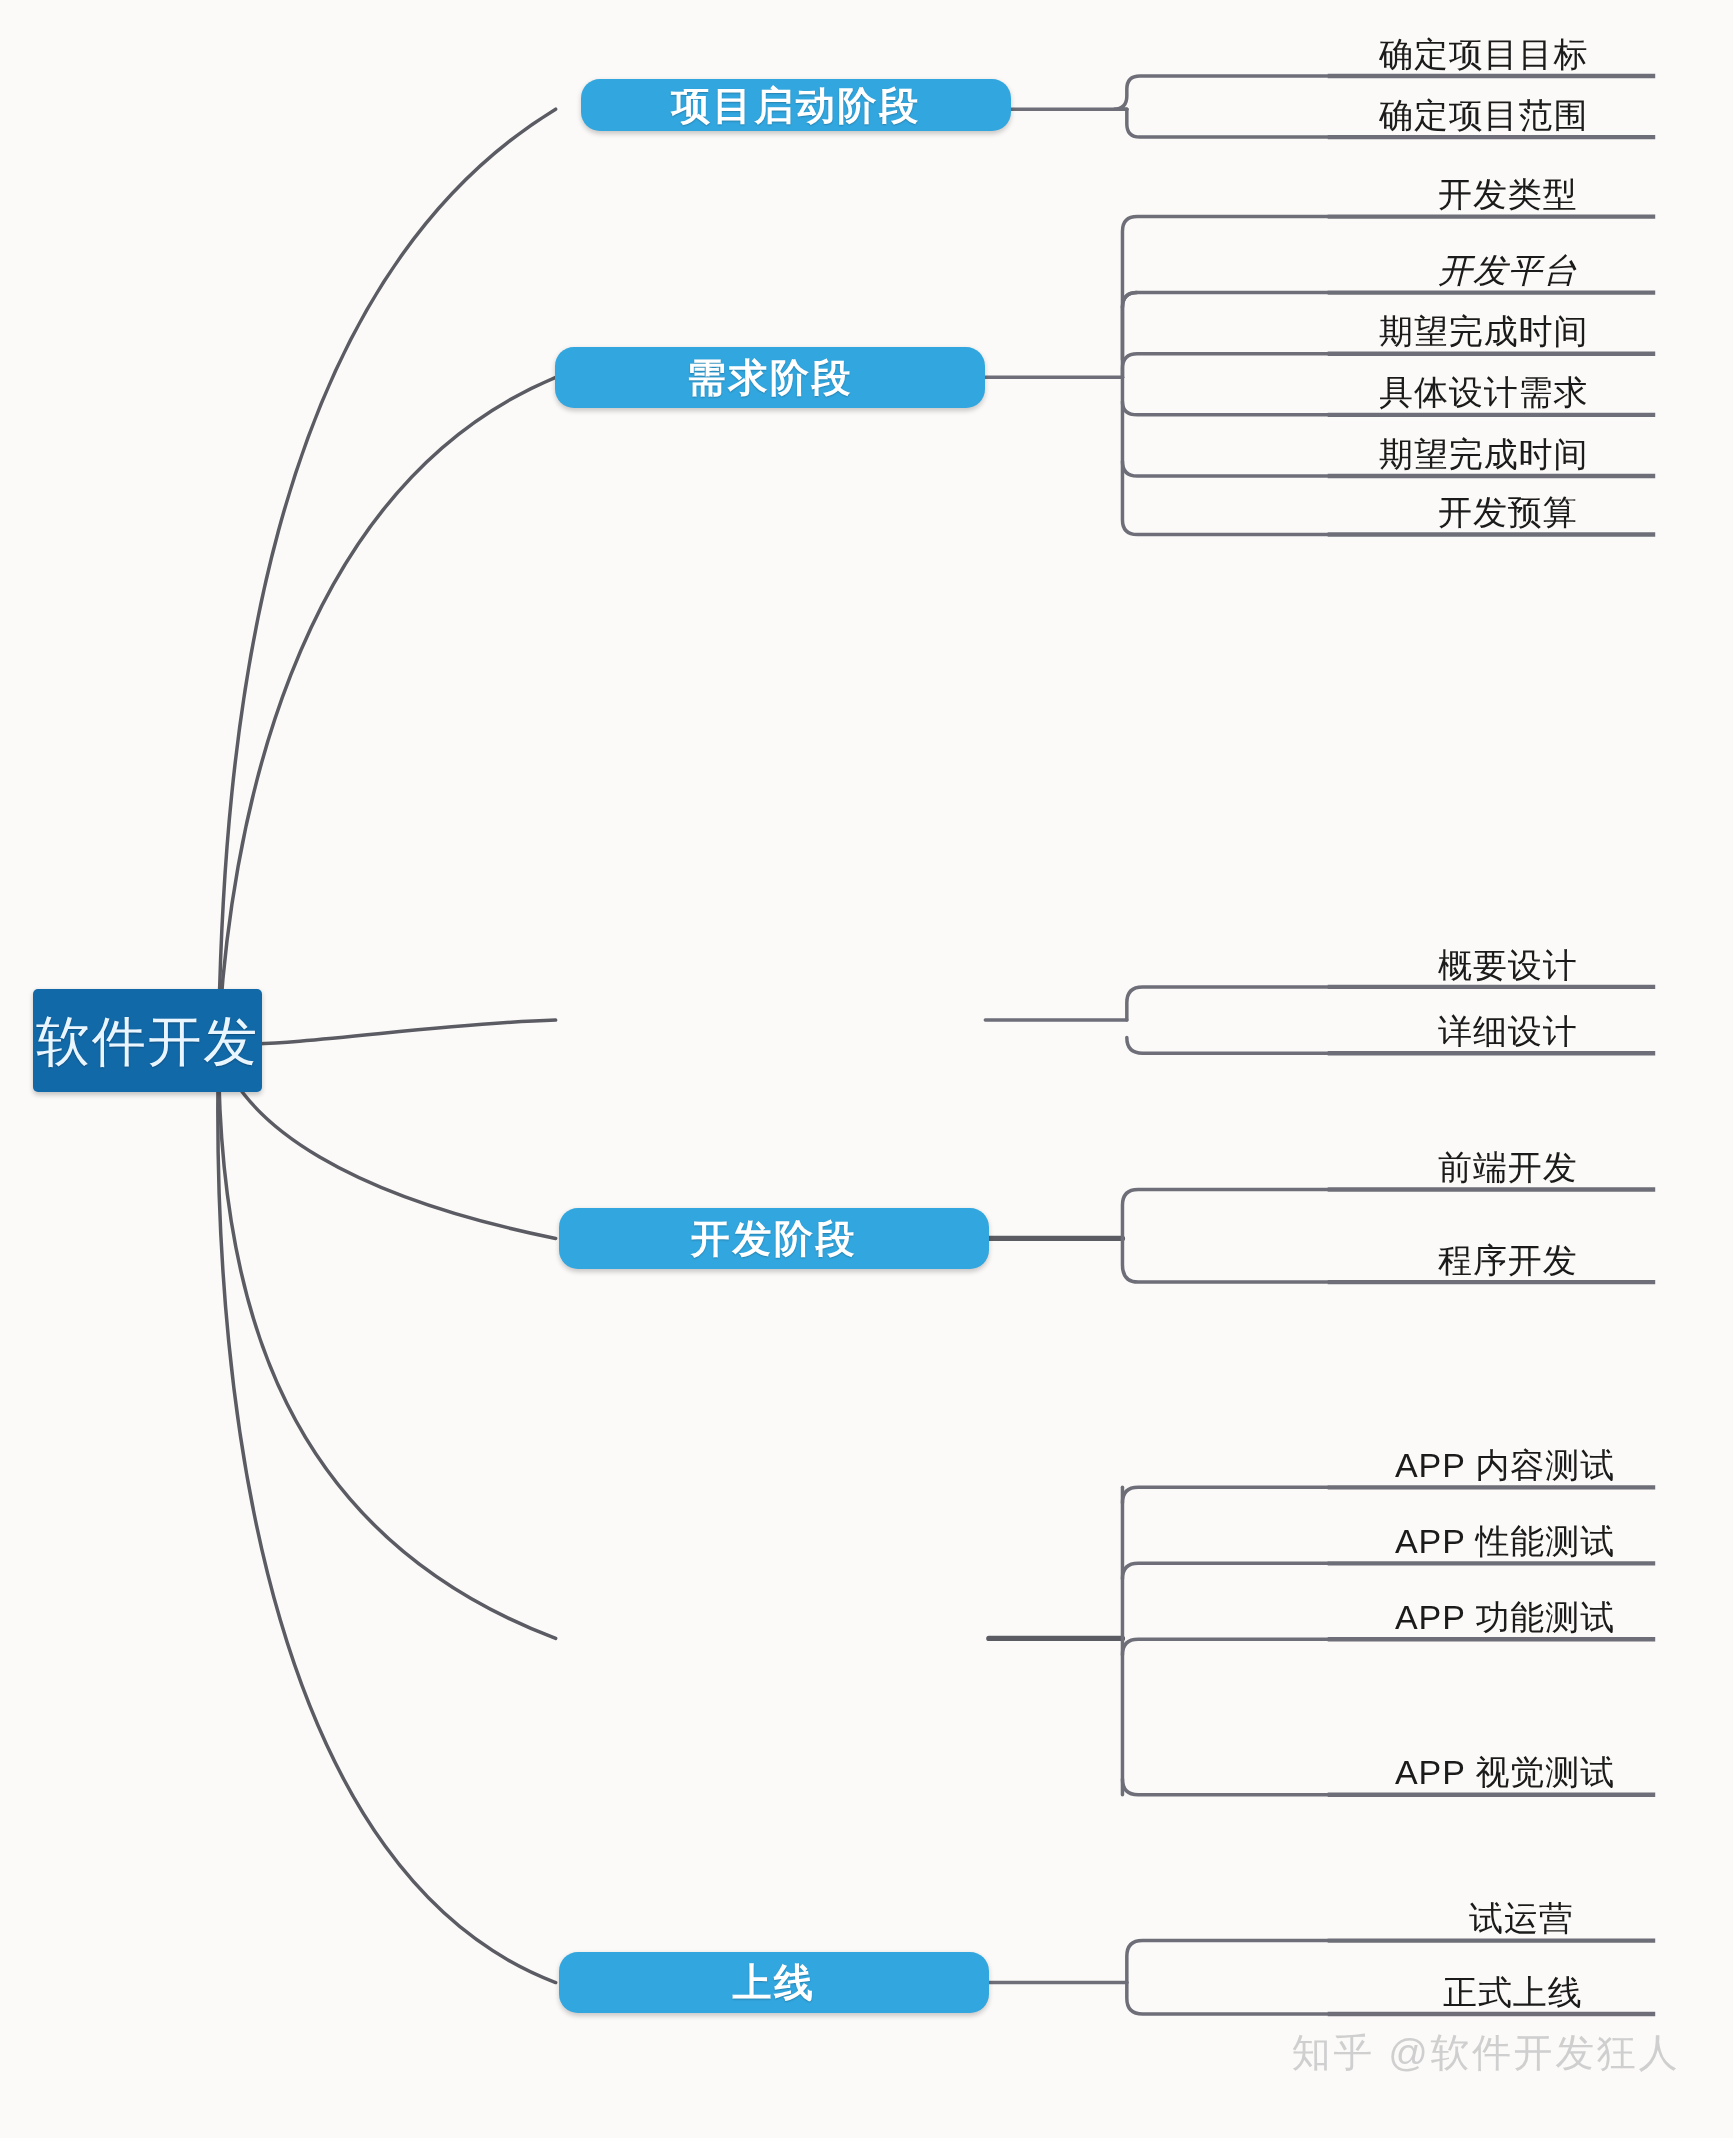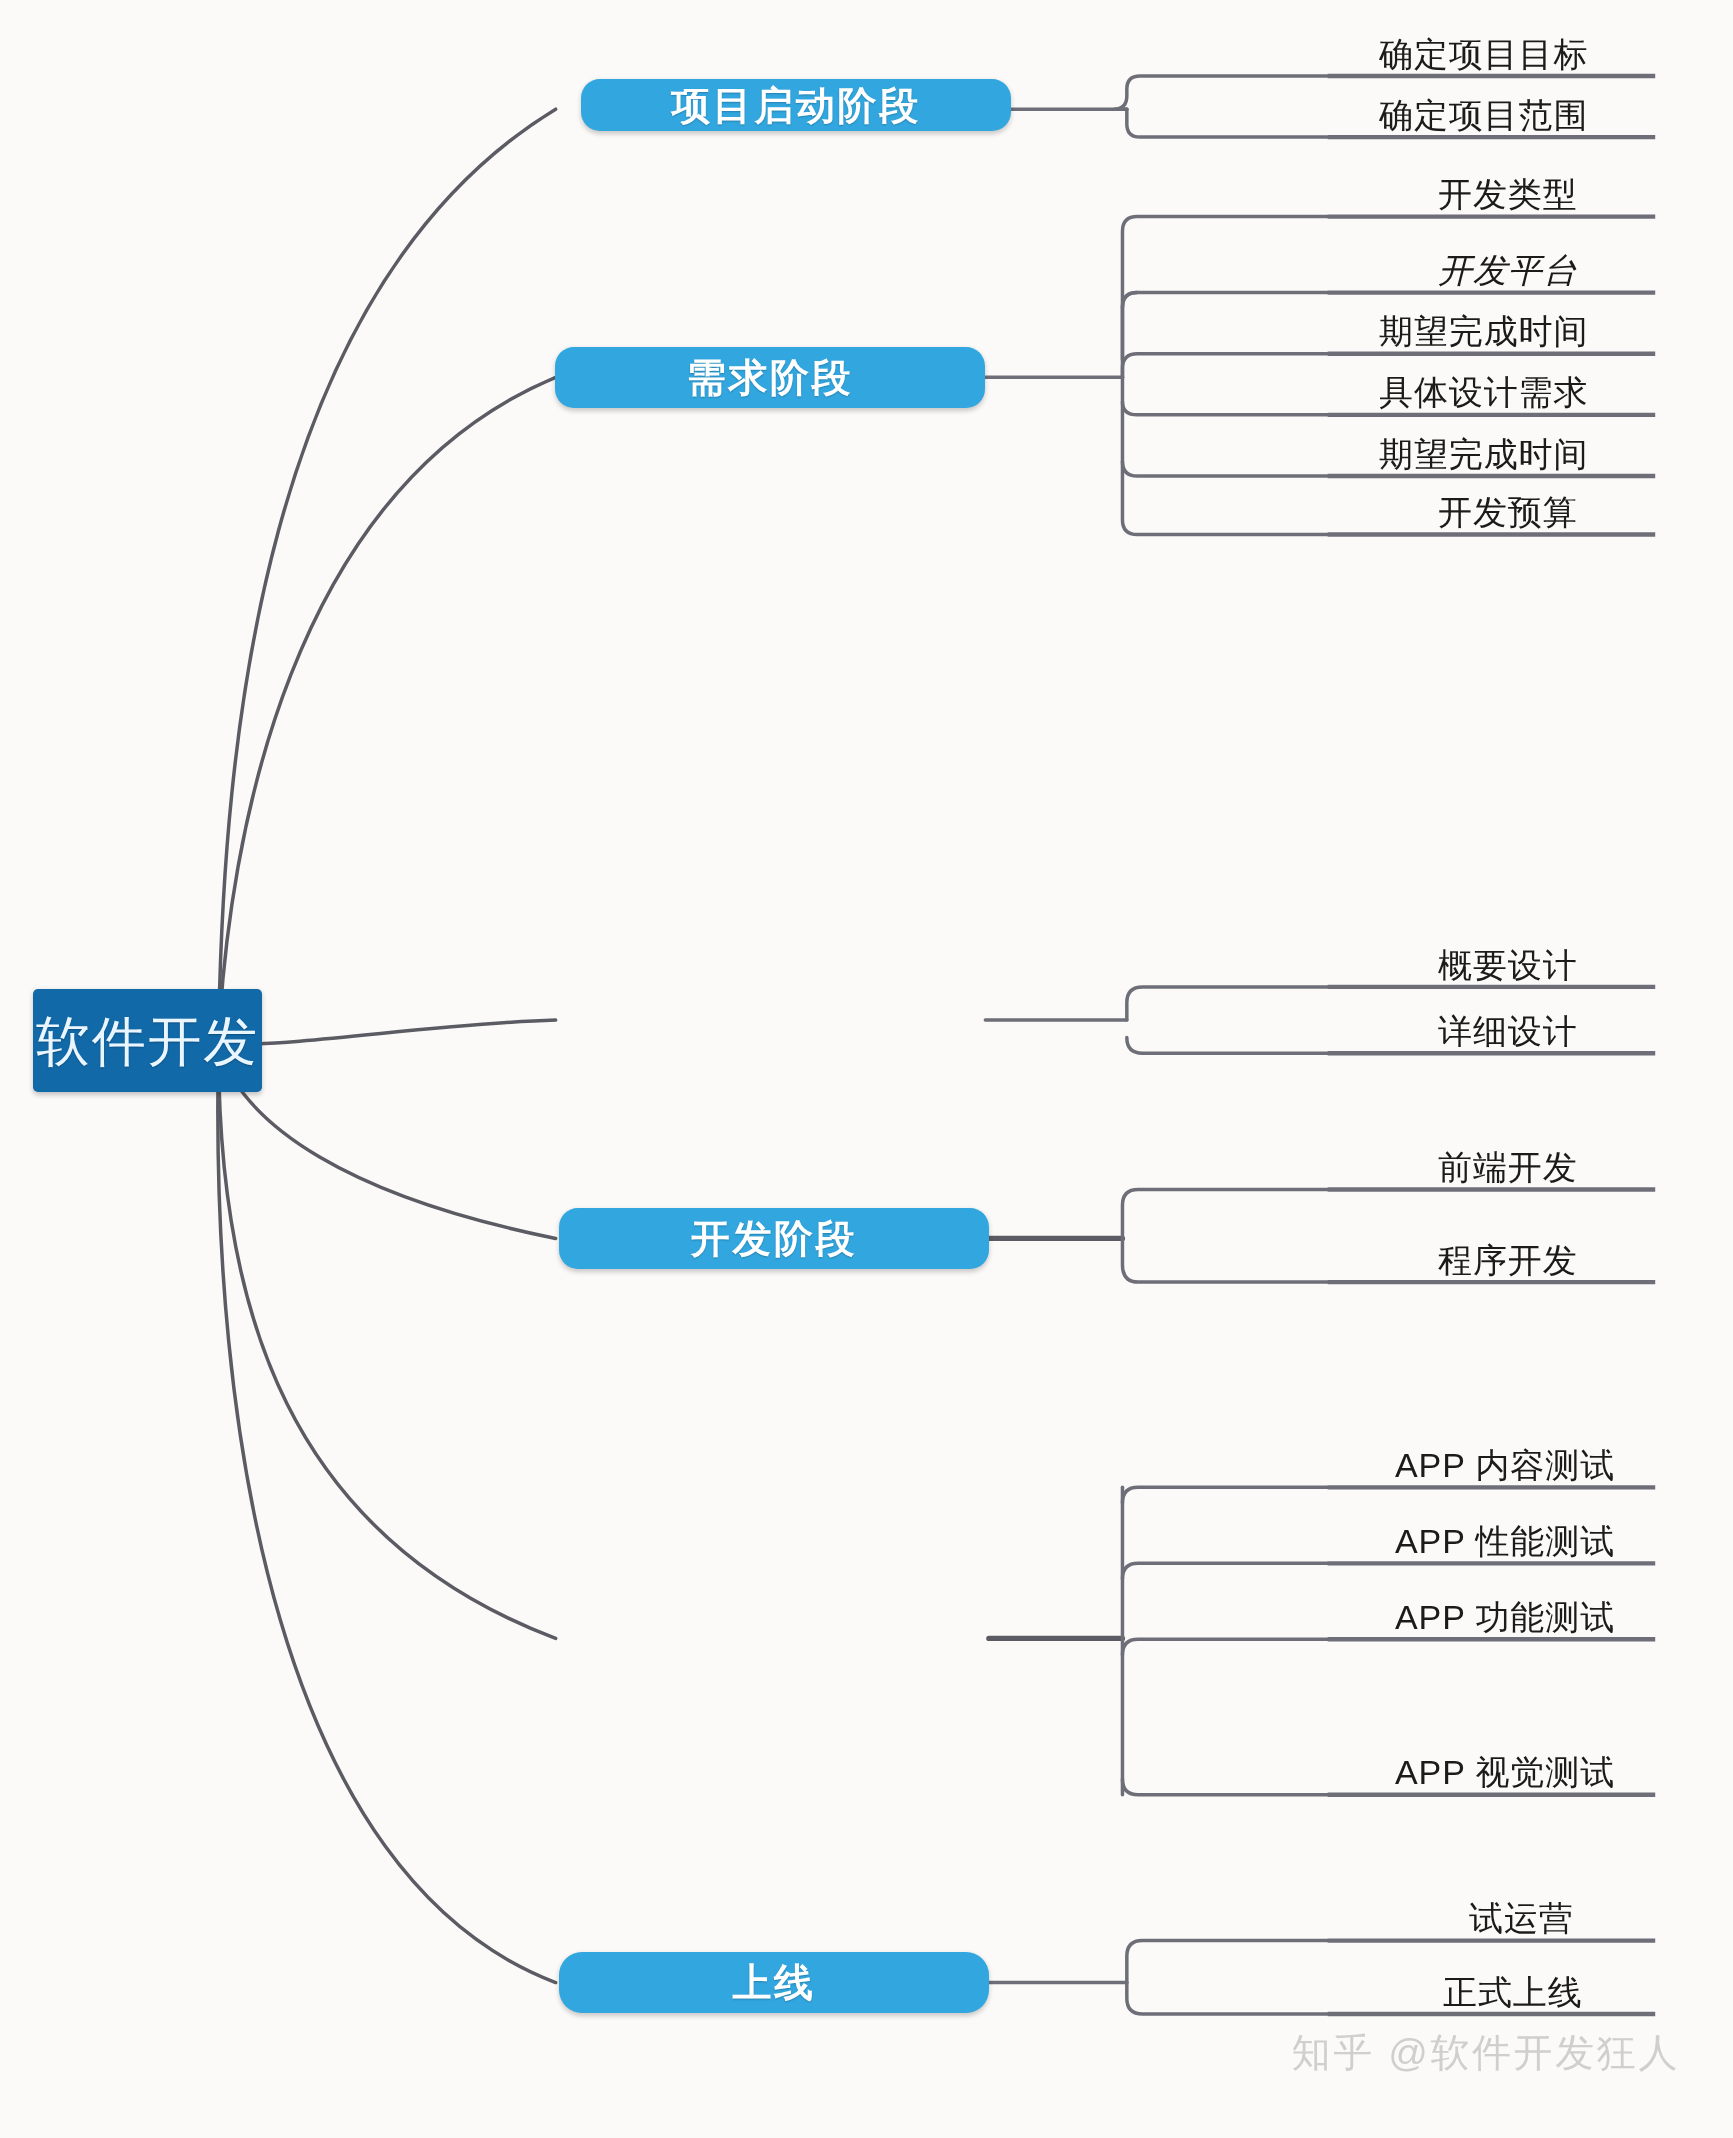--- a/index.html
+++ b/index.html
@@ -211,21 +211,21 @@
   <div class="branch-node" style="left:555px; top:347px; width:430px; height:61px;">
     <span class="branch-label">需求阶段</span>
   </div>
 
 
   <div class="branch-node" style="left:559px; top:1208px; width:430px; height:61px;">
     <span class="branch-label">开发阶段</span>
   </div>
 
 
-  <div class="branch-node" style="left:559px; top:1952px; width:430px; height:61px;border-radius:23px;">
+  <div class="branch-node" style="left:559px; top:1952px; width:430px; height:61px;">
     <span class="branch-label">上线</span>
   </div>
 
   <div class="leaf-node" style="left:1347px; top:31px; width:308px; height:45px;">
     <span class="leaf-label">确定项目目标</span>
   </div>
   <div class="leaf-node" style="left:1347px; top:92px; width:308px; height:45px;">
     <span class="leaf-label">确定项目范围</span>
   </div>
 

